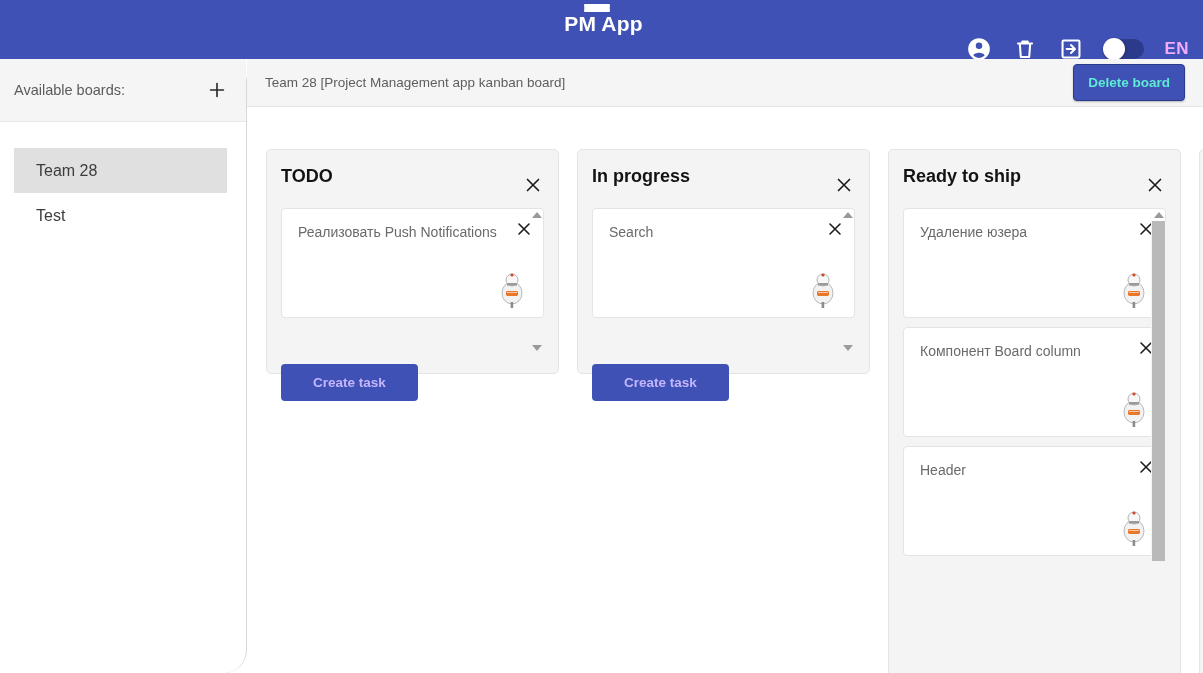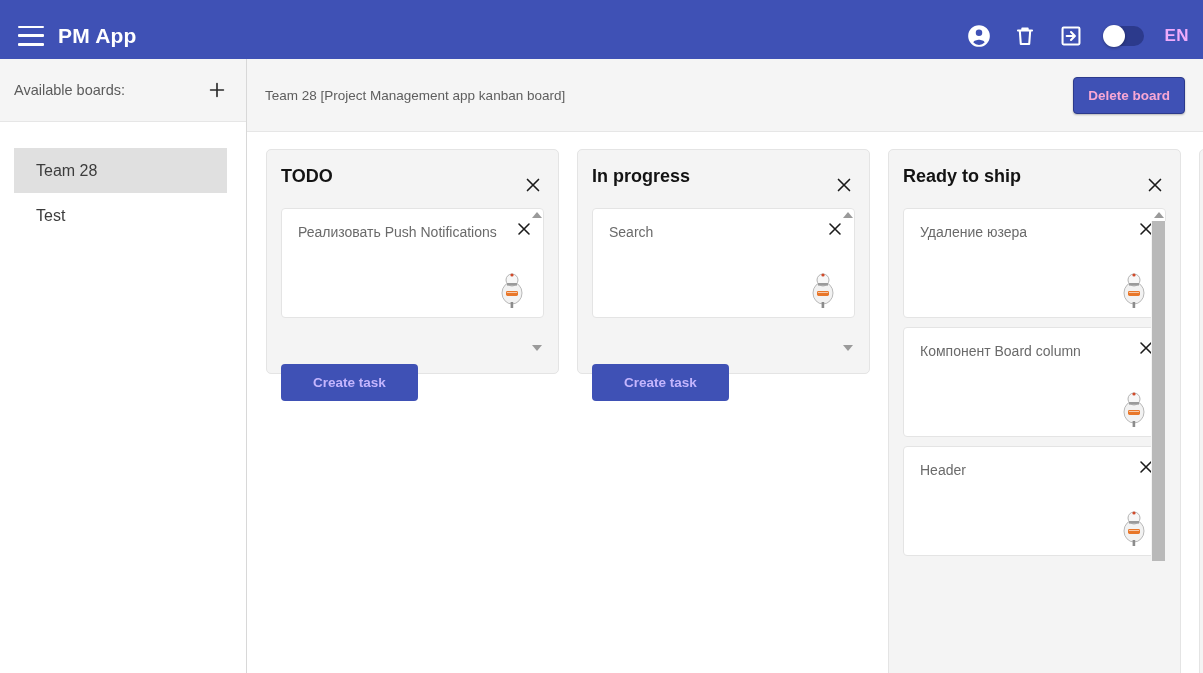--- a/index.html
+++ b/index.html
@@ -10,22 +10,23 @@
     background: #ffffff;
     font-family: "Liberation Sans", sans-serif;
   }
 
   
   .appbar {
     position: absolute; top: 0; left: 0;
     width: 1203px; height: 59px;
     background: #3f51b5;
     display: flex; align-items: center;
-    padding: 12px 14px 0 18px;
+    padding: 4px 14px 0 18px;
     color: #ffffff;
+    flex-direction: column;
   }
   .hamburger {
     width: 26px; height: 20px;
     display: flex; flex-direction: column; justify-content: space-between;
     cursor: pointer; margin-right: 14px;
   }
   .hamburger span { display:block; height: 2.6px; background: #fff; border-radius: 1px; }
   .app-title {
     font-size: 21px; font-weight: bold; letter-spacing: .2px;
     color: #fff;
@@ -49,20 +50,21 @@
     letter-spacing: .5px;
     text-align: center;
   }
 
   
   .sidebar {
     position: absolute; top: 59px; left: 0;
     width: 247px; height: 614px;
     background: #ffffff;
     border-right: 1px solid #d8d8d8;
+    border-radius: 23px;
   }
   .sidebar-head {
     height: 63px; background: #f5f5f5;
     border-bottom: 1px solid #e6e6e6;
     display: flex; align-items: center;
     padding: 0 16px 0 14px;
   }
   .sidebar-head-label { font-size: 14.5px; color: #5b5b5b; }
   .add-board-btn {
     margin-left: auto; width: 26px; height: 26px;
@@ -80,29 +82,29 @@
   }
   .board-item.active { background: #e0e0e0; }
 
   
   .main {
     position: absolute; top: 59px; left: 247px;
     width: 956px; height: 614px;
     background: #ffffff;
   }
   .board-header {
-    height: 73px; background: #f5f5f5;
+    height: 48px; background: #f5f5f5;
     border-bottom: 1px solid #e6e6e6;
     display: flex; align-items: center;
     padding: 0 18px 0 18px;
   }
   .board-title { font-size: 13.5px; color: #5e5e5e; }
   .delete-board-btn {
     margin-left: auto;
-    background: #3f51b5; color: #f9a8d4;
+    background: #3f51b5; color: #5eead4;
     border: 1px solid #2c3a8c;
     border-radius: 4px;
     font-family: "Liberation Sans", sans-serif;
     font-size: 13.5px; font-weight: bold;
     padding: 10px 14px;
     cursor: pointer;
     box-shadow: 0 1px 2px rgba(0,0,0,.25);
   }
 
   .columns {

